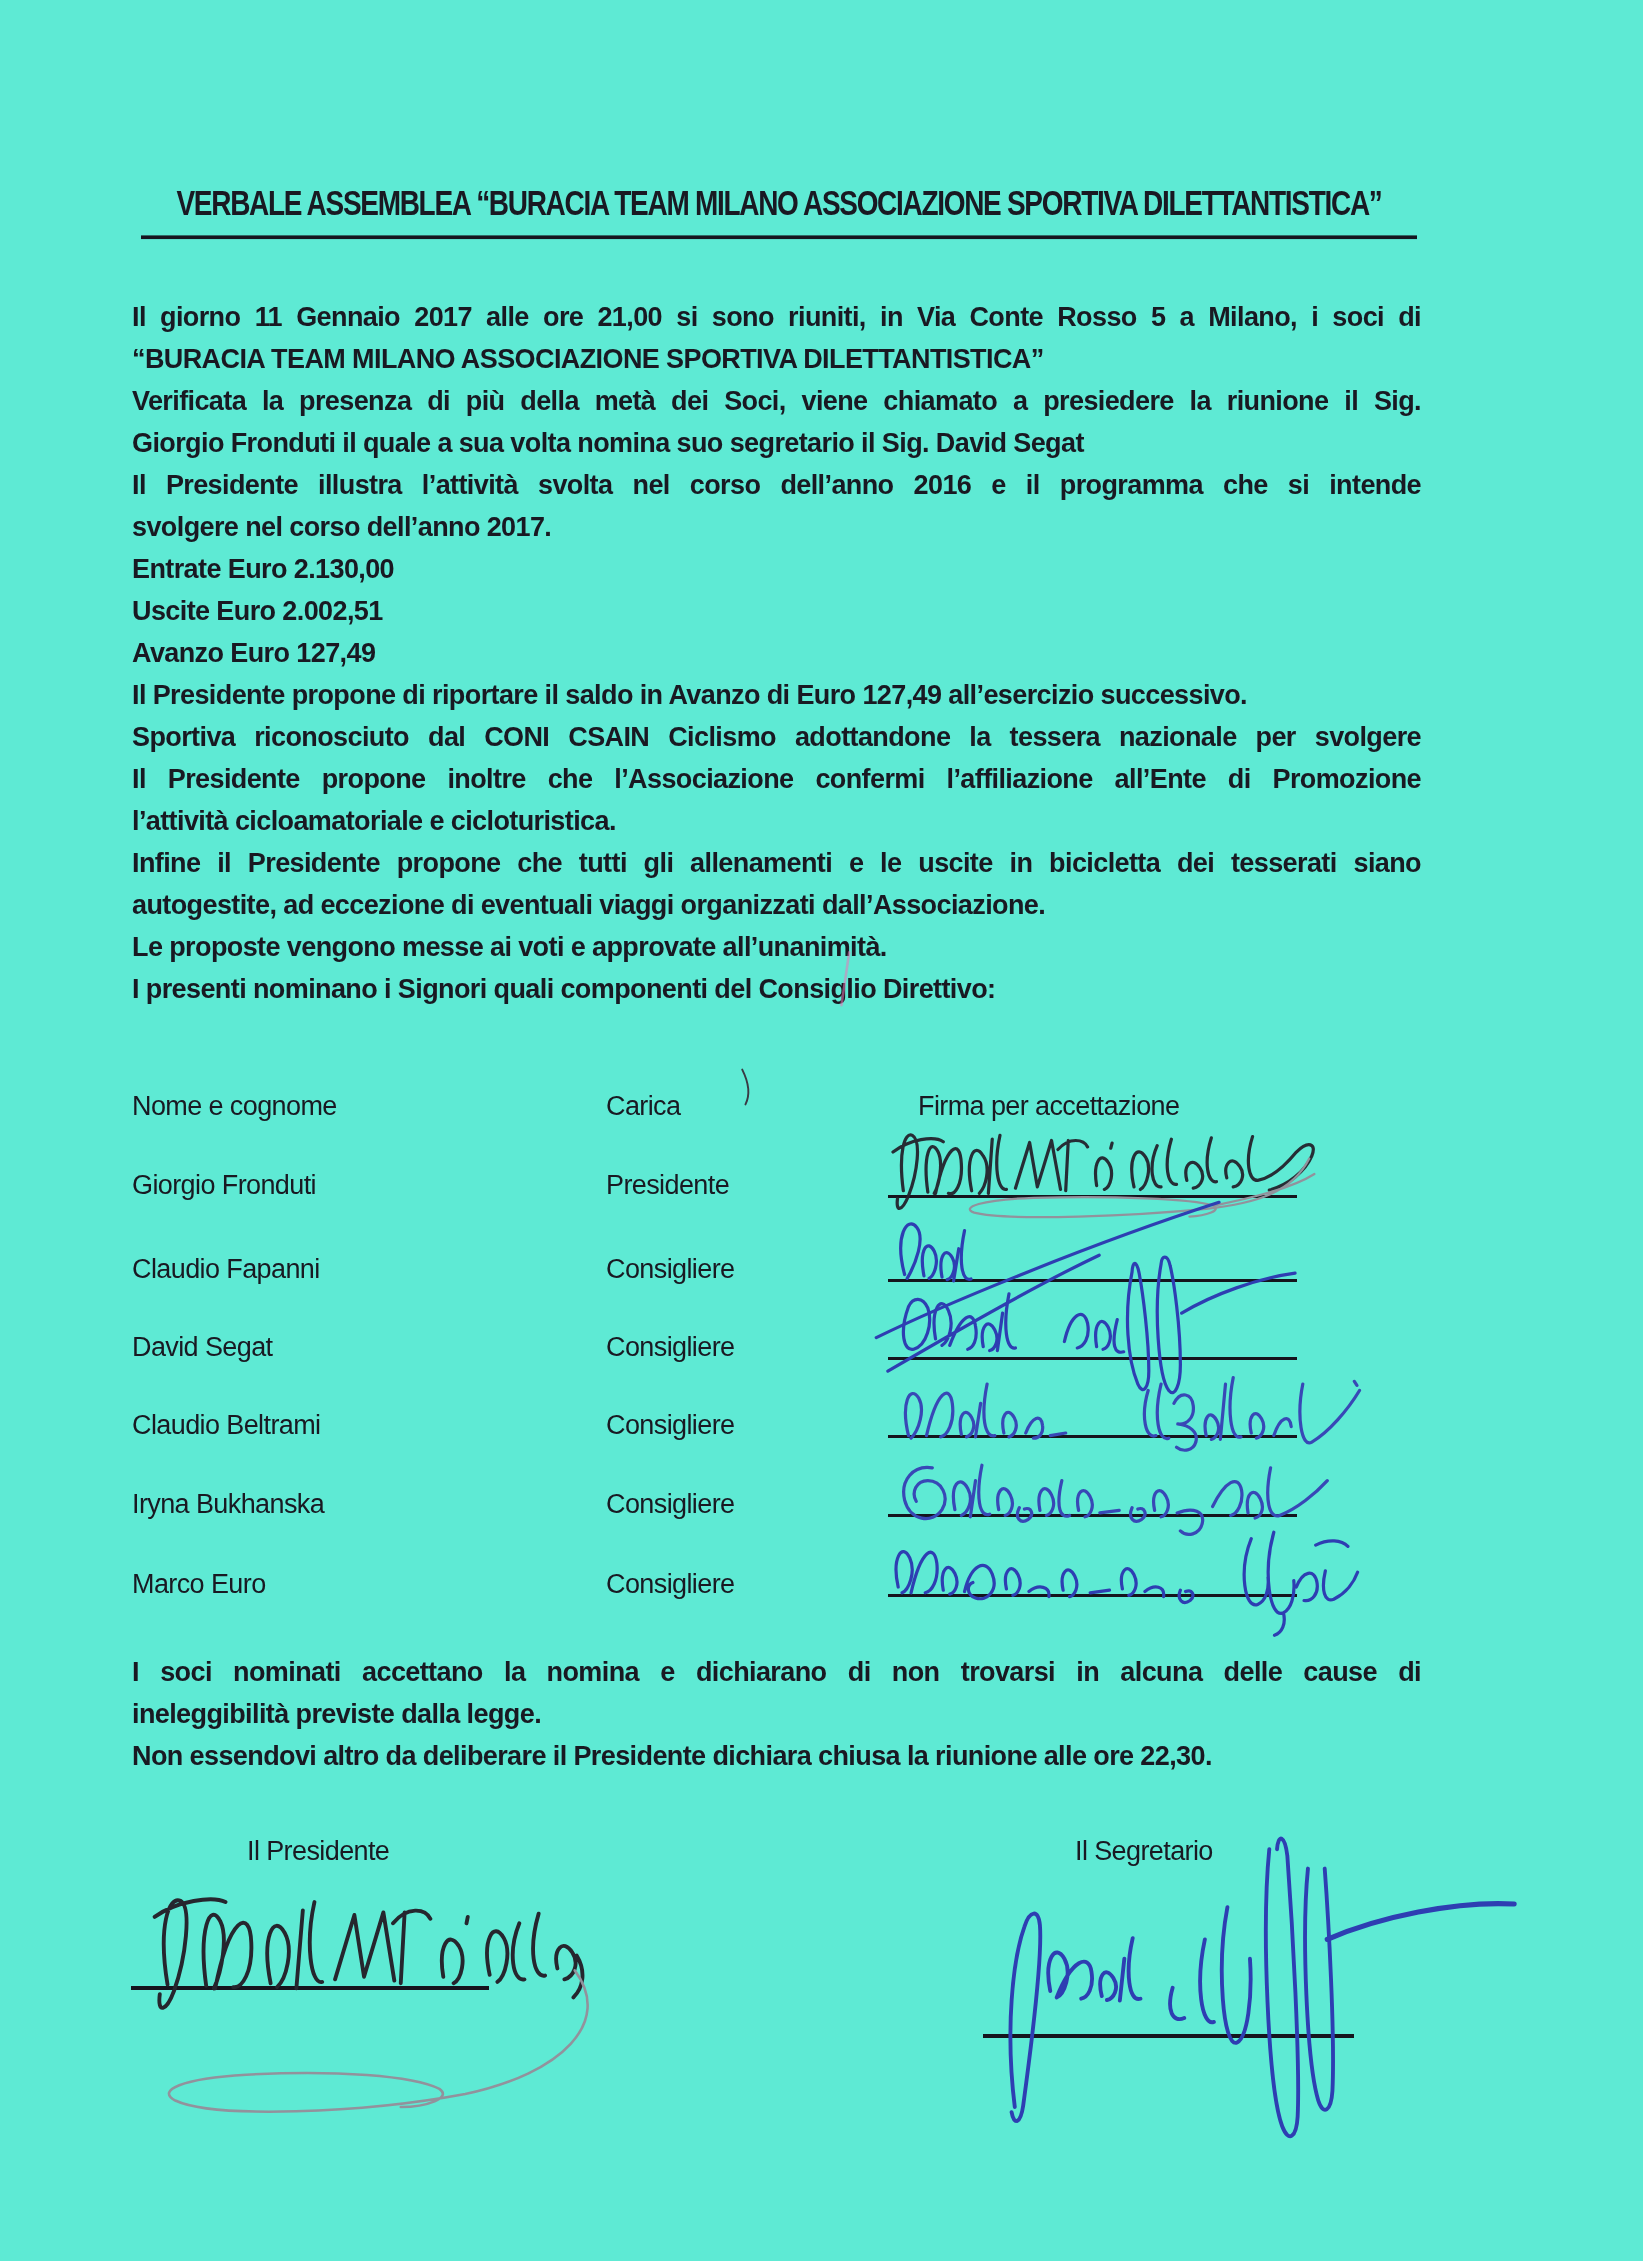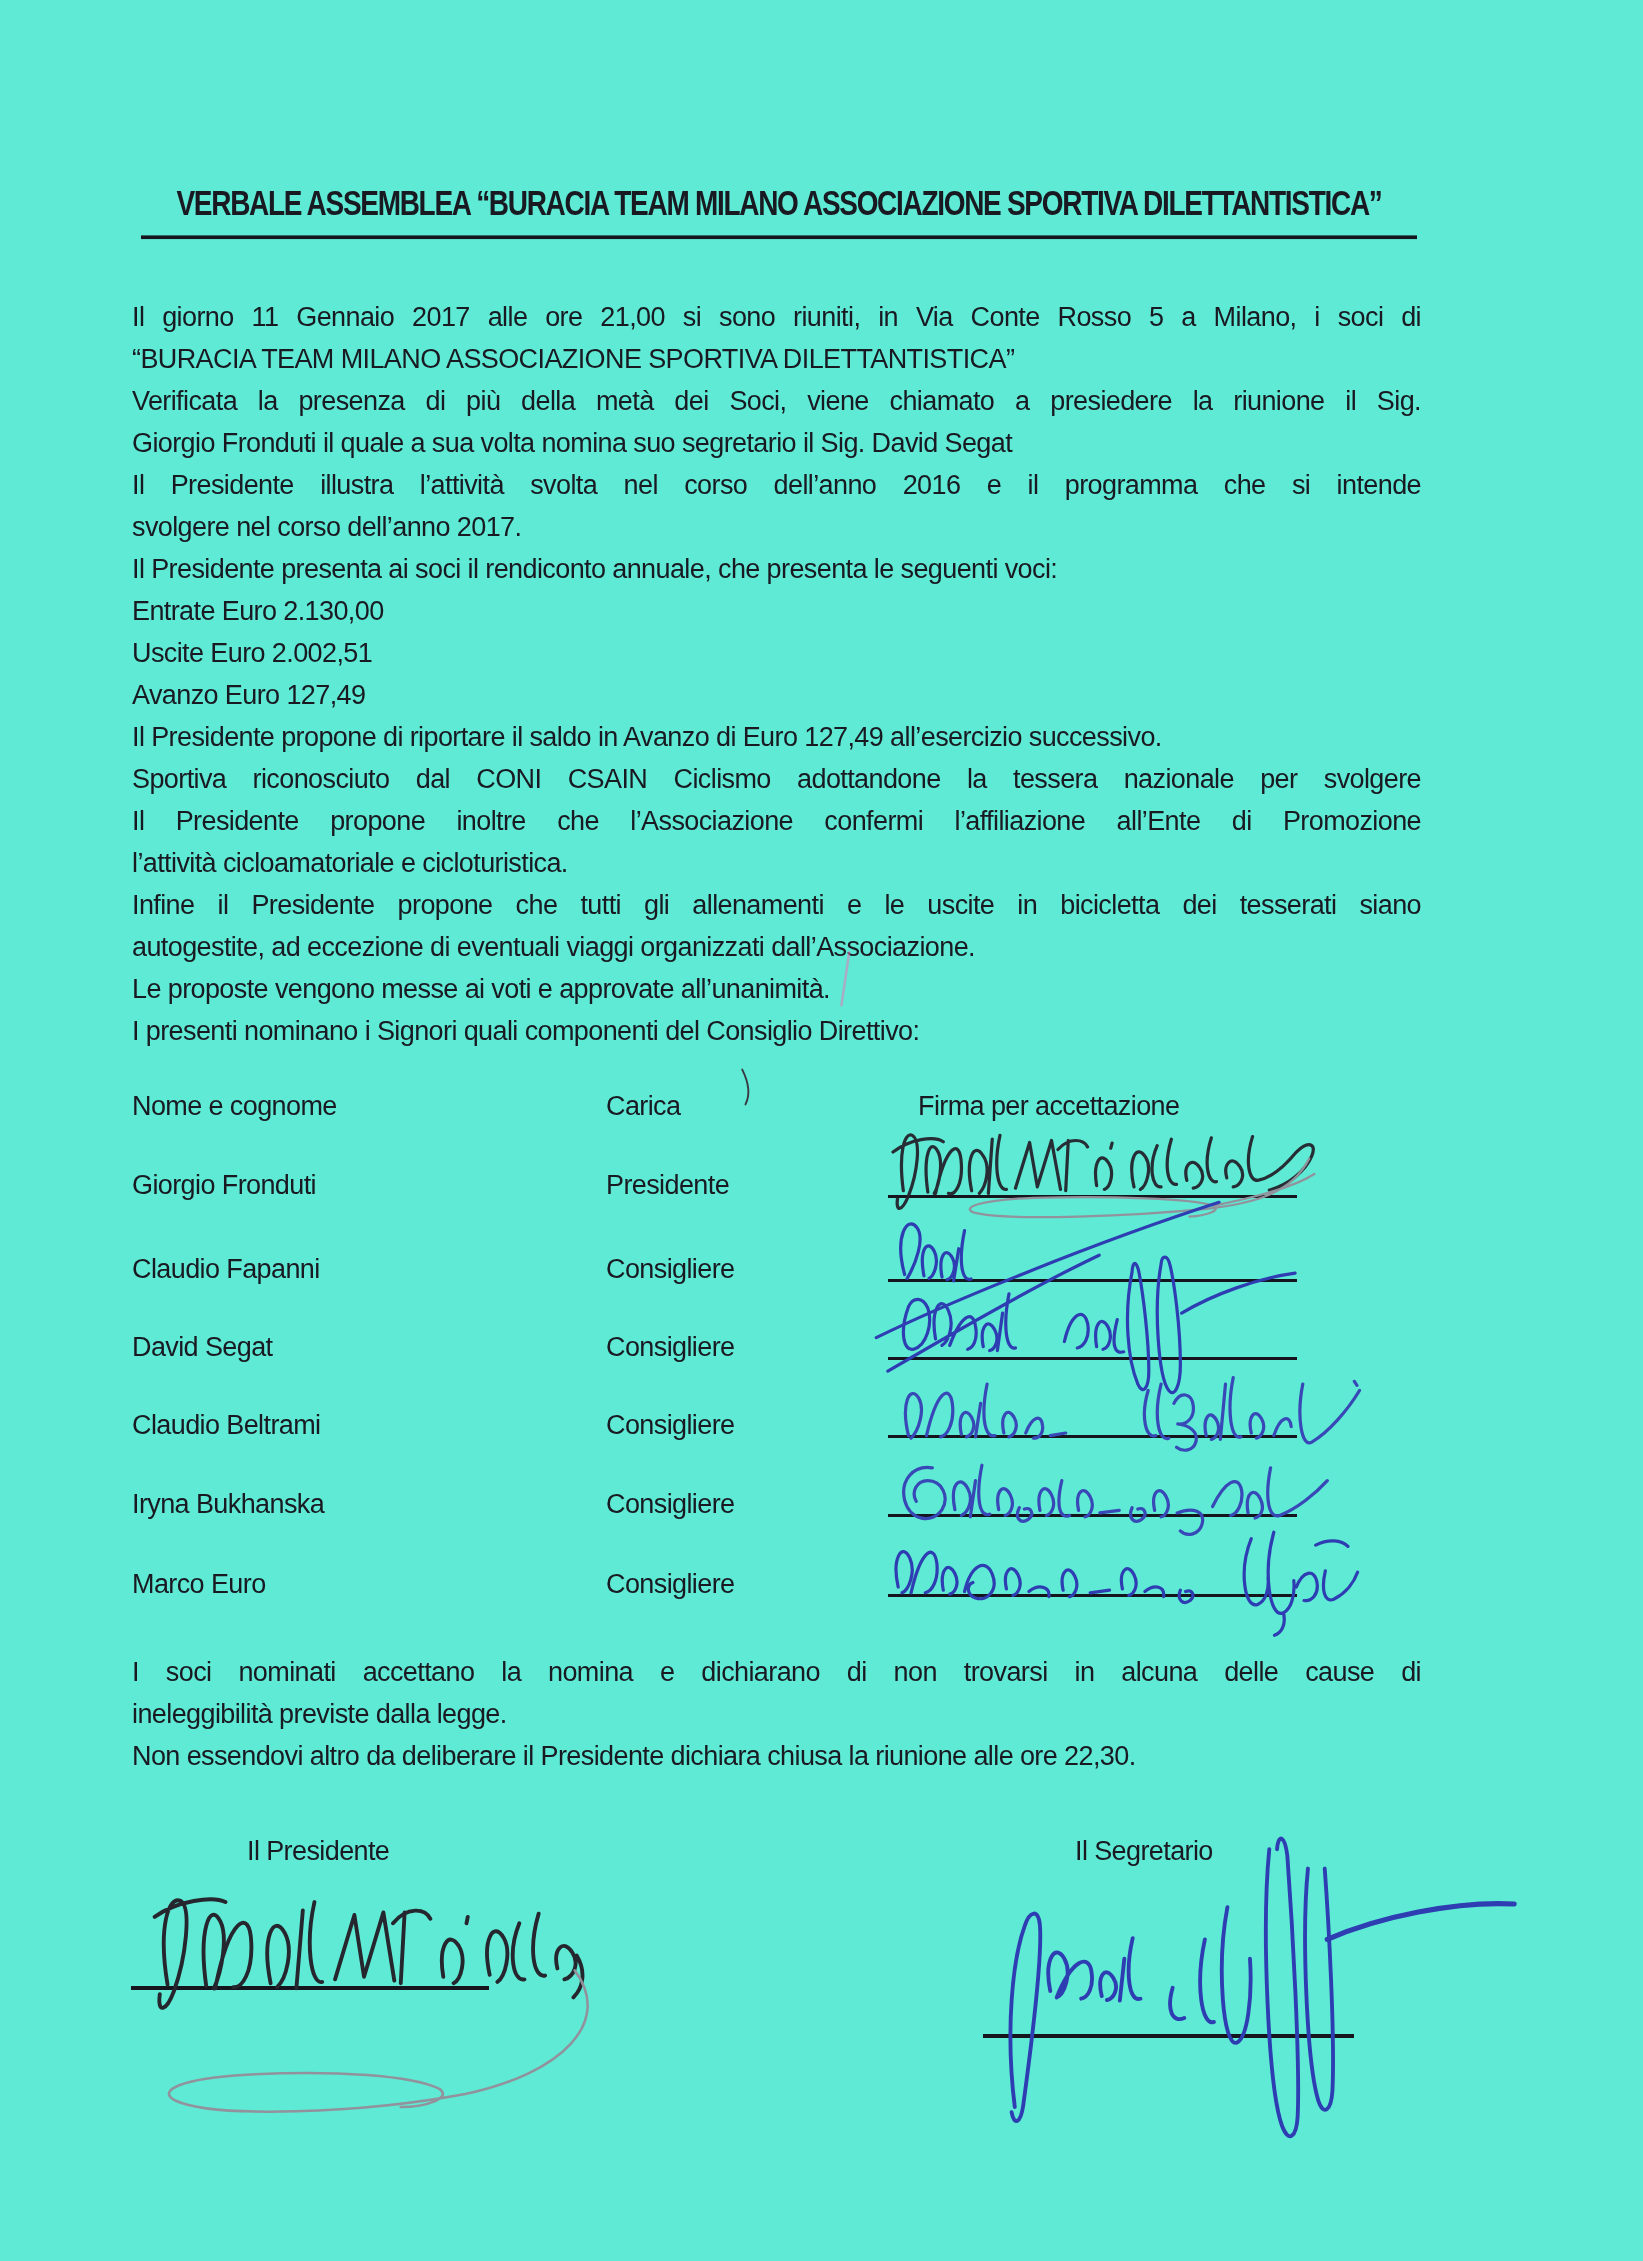--- a/index.html
+++ b/index.html
@@ -16,21 +16,21 @@
     border-bottom:3.9px solid #15151f; padding-bottom:7.7px;
     transform:scaleY(1.22); transform-origin:50% 100%;
   }
   
   .bodytext,.closing{
     position:absolute; left:132px; width:1289px;
     font-size:27px; letter-spacing:-0.6px;
   }
   .bodytext{top:296px;}
   .closing{top:1651px;}
-  .line{height:42px; line-height:42px; white-space:nowrap;}
+  .line{height:42px; line-height:42px; white-space:nowrap;font-weight:bold;}
   .line.just{white-space:normal; text-align:justify; text-align-last:justify;}
   
   .thead{position:absolute; left:132px; top:1085px; width:1289px; height:42px;
          font-size:27px; letter-spacing:-0.6px;}
   .thead .h{position:absolute; top:0; line-height:42px; white-space:nowrap;}
   .h.h-name{left:0;}
   .h.h-role{left:474px;}
   .h.h-sig{left:786px;}
   .rows{position:absolute; left:132px; top:0; width:1289px; font-size:27px; letter-spacing:-0.6px;}
   .trow{position:absolute; left:0; width:1289px; height:46px;}
@@ -57,21 +57,20 @@
   <div class="title">VERBALE ASSEMBLEA “BURACIA TEAM MILANO ASSOCIAZIONE SPORTIVA DILETTANTISTICA”</div>
 
   <div class="bodytext">
 
   <div class="line just">Il giorno 11 Gennaio 2017 alle ore 21,00 si sono riuniti, in Via Conte Rosso 5 a Milano, i soci di</div>
       <div class="line">“BURACIA TEAM MILANO ASSOCIAZIONE SPORTIVA DILETTANTISTICA”</div>
       <div class="line just">Verificata la presenza di più della metà dei Soci, viene chiamato a presiedere la riunione il Sig.</div>
       <div class="line">Giorgio Fronduti il quale a sua volta nomina suo segretario il Sig. David Segat</div>
       <div class="line just">Il Presidente illustra l’attività svolta nel corso dell’anno 2016 e il programma che si intende</div>
       <div class="line">svolgere nel corso dell’anno 2017.</div>
-      <div class="line">Il Presidente presenta ai soci il rendiconto annuale, che presenta le seguenti voci:</div>
       <div class="line">Entrate Euro 2.130,00</div>
       <div class="line">Uscite Euro 2.002,51</div>
       <div class="line">Avanzo Euro 127,49</div>
       <div class="line">Il Presidente propone di riportare il saldo in Avanzo di Euro 127,49 all’esercizio successivo.</div>
       <div class="line just">Sportiva riconosciuto dal CONI CSAIN Ciclismo adottandone la tessera nazionale per svolgere</div>
       <div class="line just">Il Presidente propone inoltre che l’Associazione confermi l’affiliazione all’Ente di Promozione</div>
       <div class="line">l’attività cicloamatoriale e cicloturistica.</div>
       <div class="line just">Infine il Presidente propone che tutti gli allenamenti e le uscite in bicicletta dei tesserati siano</div>
       <div class="line">autogestite, ad eccezione di eventuali viaggi organizzati dall’Associazione.</div>
       <div class="line">Le proposte vengono messe ai voti e approvate all’unanimità.</div>

